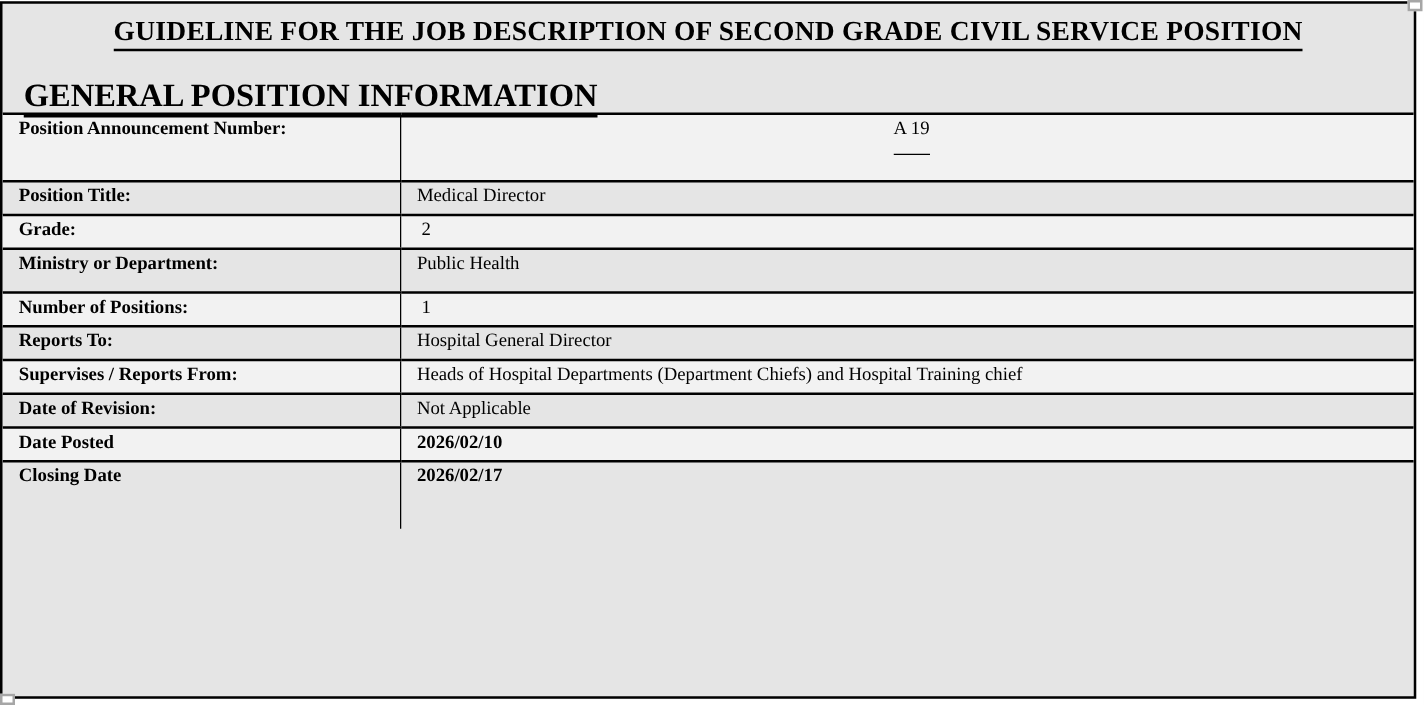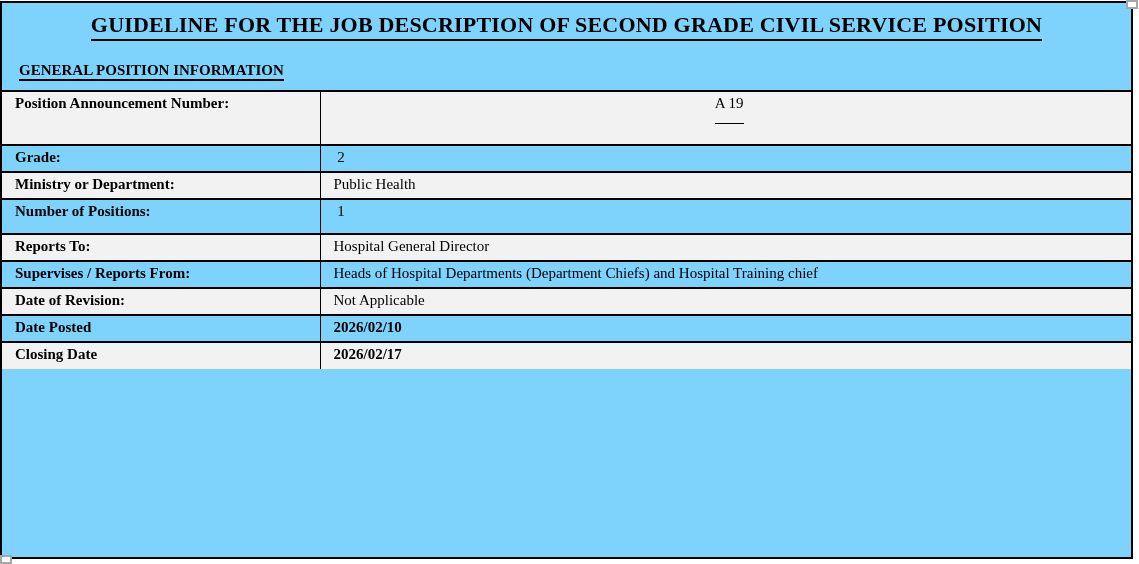--- a/index.html
+++ b/index.html
@@ -9,41 +9,41 @@
     font-family: "Liberation Serif", "DejaVu Serif", serif;
     color: #000;
     overflow: hidden;
     position: relative;
   }
   .doc-frame {
     position: absolute;
     left: 0; top: 1px;
     width: 1133px; height: 558px;
     border: 2px solid #000;
-    background: #7dd3fc;
+    background: #e5e5e5;
     overflow: hidden;
   }
   .title-block {
     height: 87px;
     padding-top: 9px;
   }
   .main-title {
     text-align: center;
     font-size: 22px;
     font-weight: bold;
     letter-spacing: 0.2px;
   }
   .main-title .u-line {
     border-bottom: 2px solid #000;
     padding-bottom: 2px;
   }
   .section-heading {
     margin-top: 24px;
     padding-left: 17px;
-    font-size: 15px;
+    font-size: 26px;
     font-weight: bold;
   }
   .section-heading .u-line {
     border-bottom: 2px solid #000;
     padding-bottom: 1px;
   }
   table.pos-table {
     width: 100%;
     border-collapse: collapse;
     table-layout: fixed;
@@ -97,20 +97,24 @@
     </div>
   </div>
 
   <table class="pos-table">
     <tbody>
         <tr>
           <td class="cell-label"><span class="label-text">Position Announcement Number:</span></td>
           <td class="cell-value v-center"><span class=" v-underline">A 19</span></td>
         </tr>
         <tr>
+          <td class="cell-label"><span class="label-text">Position Title:</span></td>
+          <td class="cell-value"><span class="">Medical Director</span></td>
+        </tr>
+        <tr>
           <td class="cell-label"><span class="label-text">Grade:</span></td>
           <td class="cell-value"><span class=""> 2</span></td>
         </tr>
         <tr>
           <td class="cell-label"><span class="label-text">Ministry or Department:</span></td>
           <td class="cell-value"><span class="">Public Health</span></td>
         </tr>
         <tr>
           <td class="cell-label"><span class="label-text">Number of Positions:</span></td>
           <td class="cell-value"><span class=""> 1</span></td>

